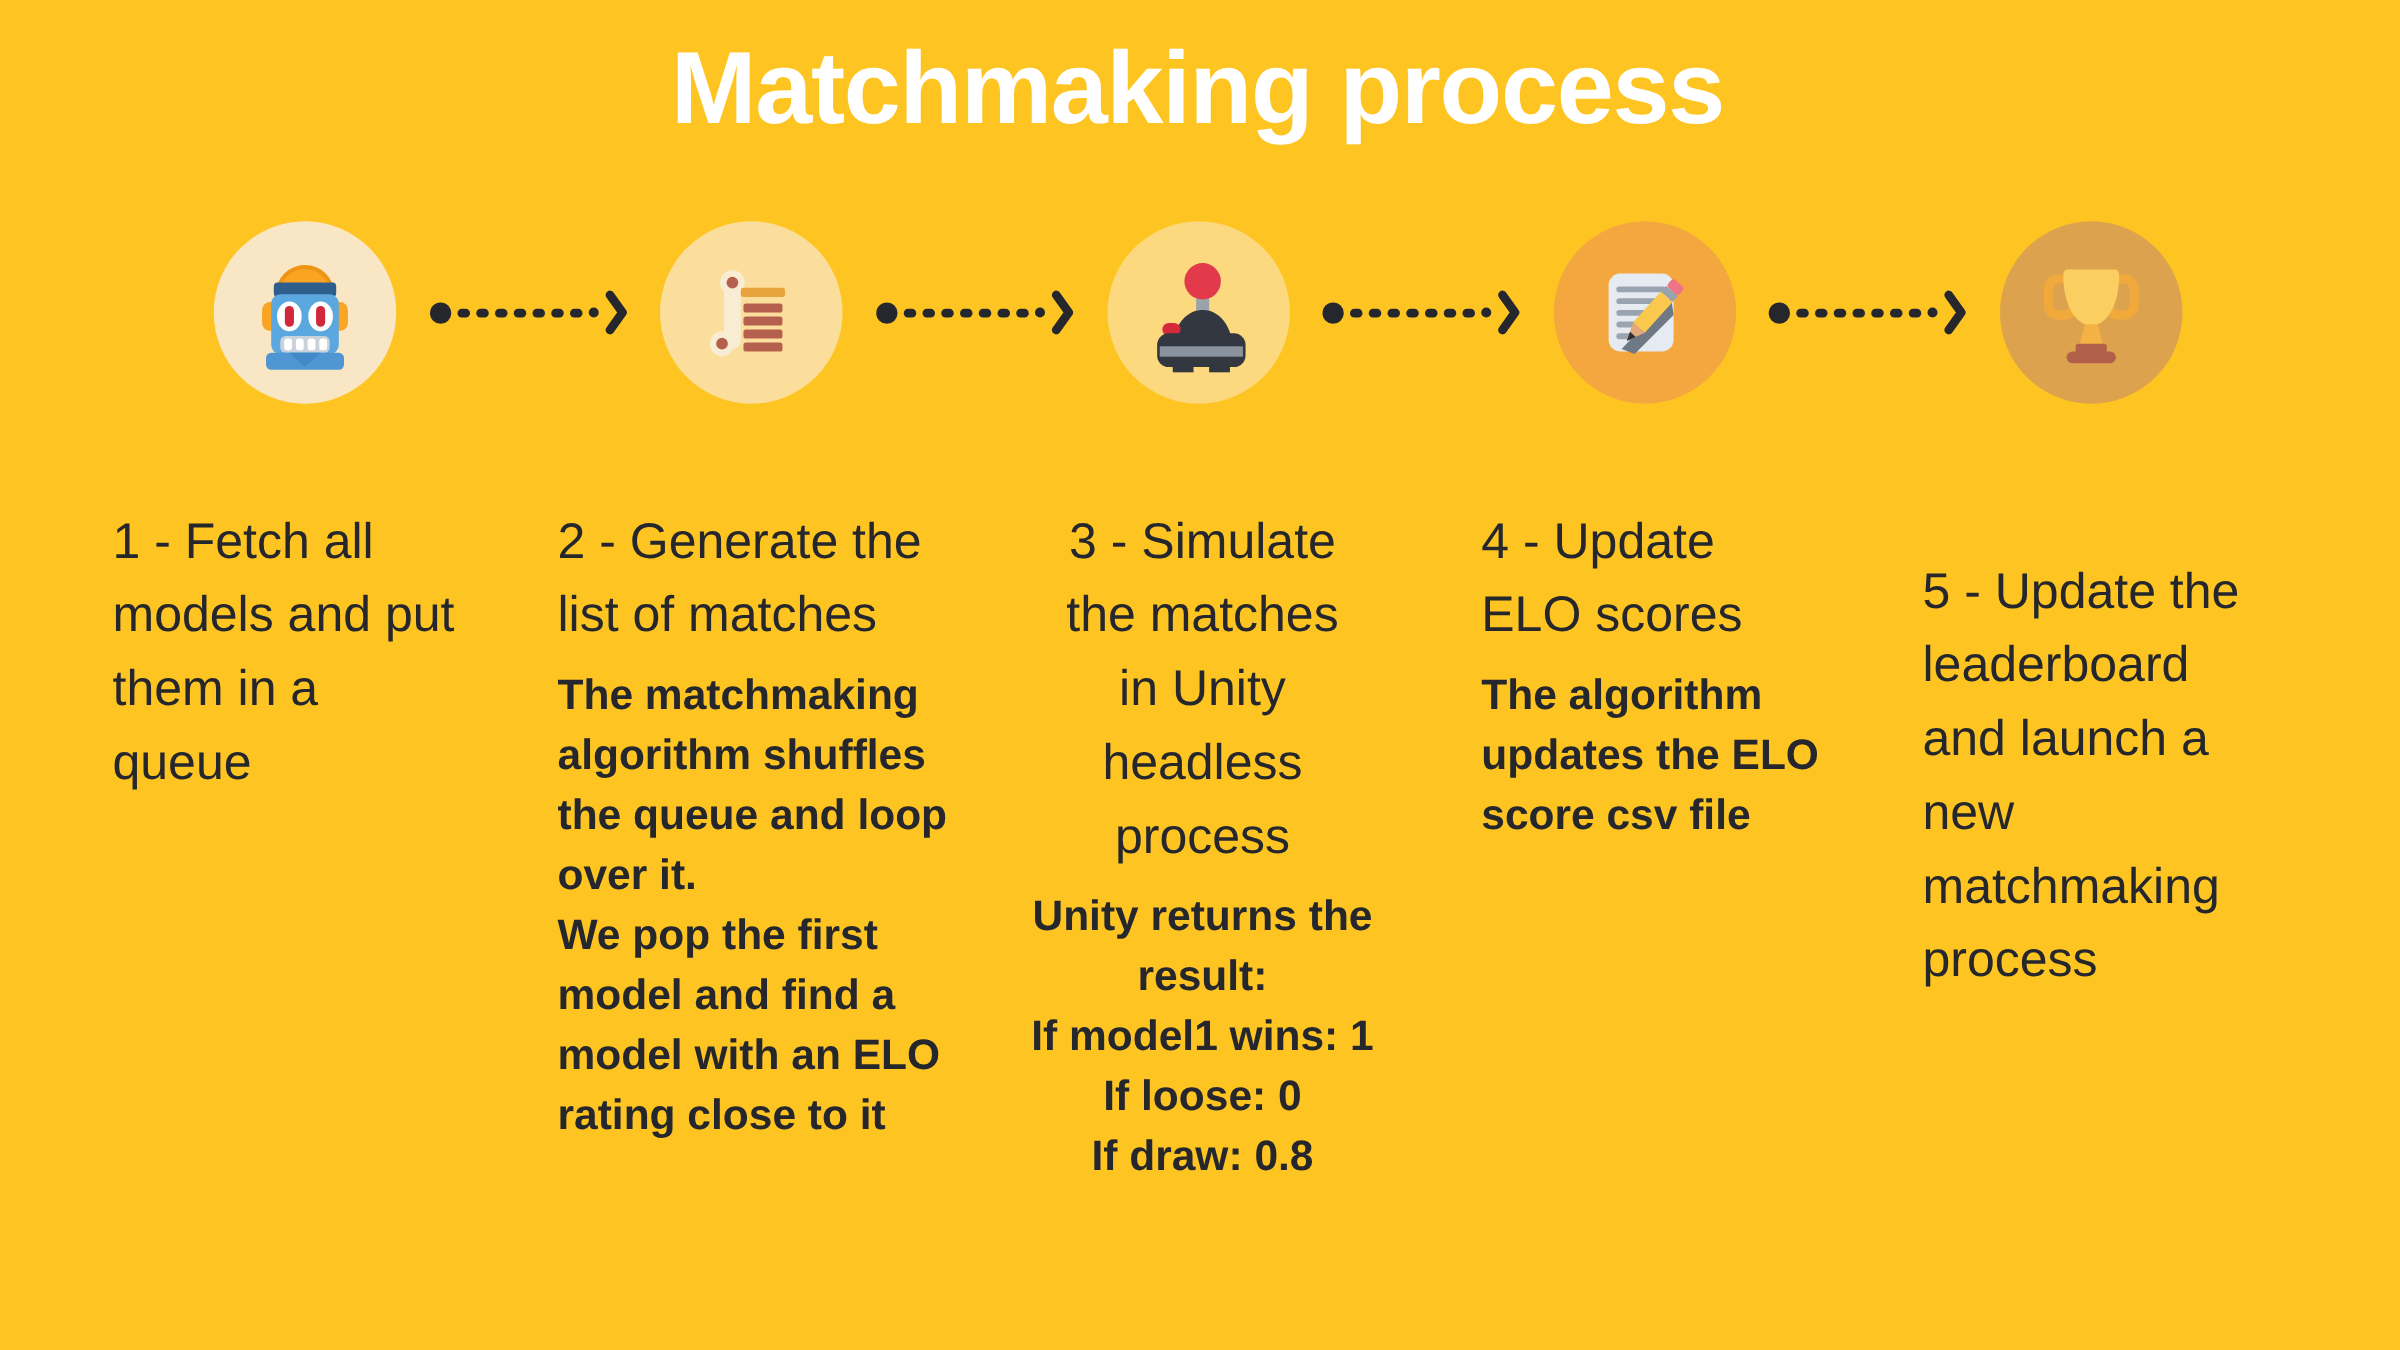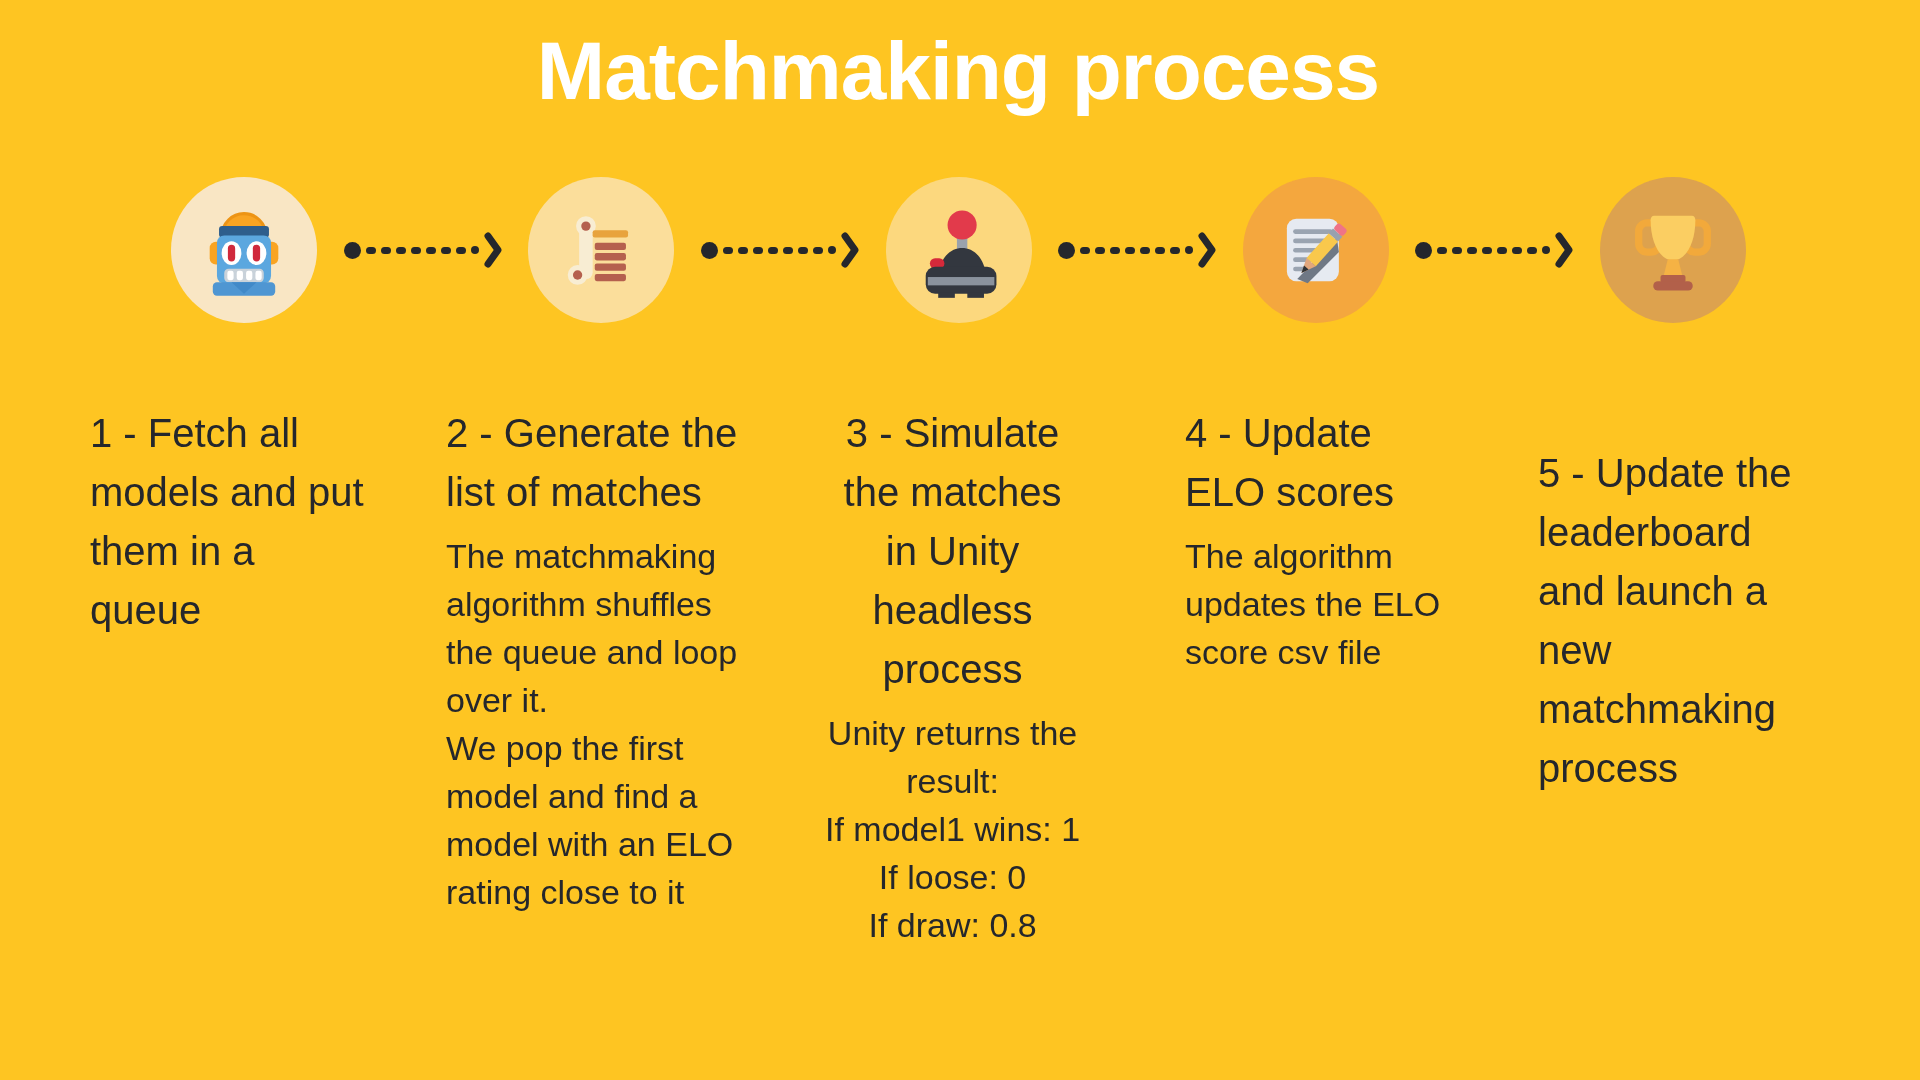--- a/index.html
+++ b/index.html
@@ -49,21 +49,21 @@
   .col-1{left:90px;}
   .col-2{left:446px;}
   .col-3{left:825px;text-align:center;}
   .col-4{left:1165px;margin-left:20px;}
   .col-5{left:1538px;margin-top:40px;}
   .heading{
     font-size:40px;font-weight:400;line-height:59px;
     white-space:pre;color:var(--text);
   }
   .body-text{
-    font-size:34px;font-weight:400;line-height:48px;margin-top:10px;
+    font-size:34px;font-weight:700;line-height:48px;margin-top:10px;
     white-space:pre;color:var(--text);
   }
 </style>
 </head>
 <body>
 
 <div class="canvas">
 
   <h1 class="title">Matchmaking process</h1>
 

